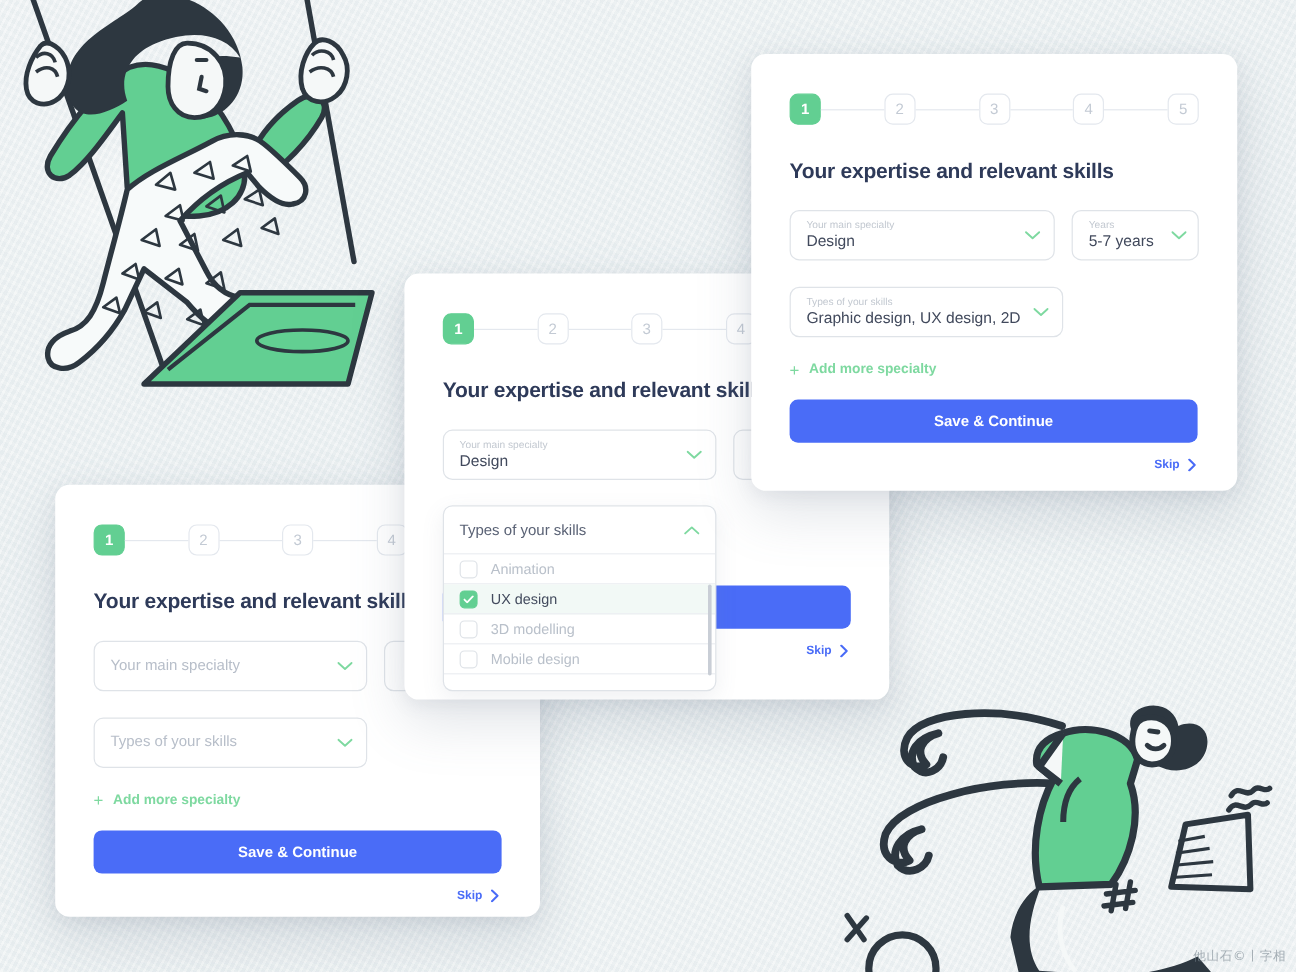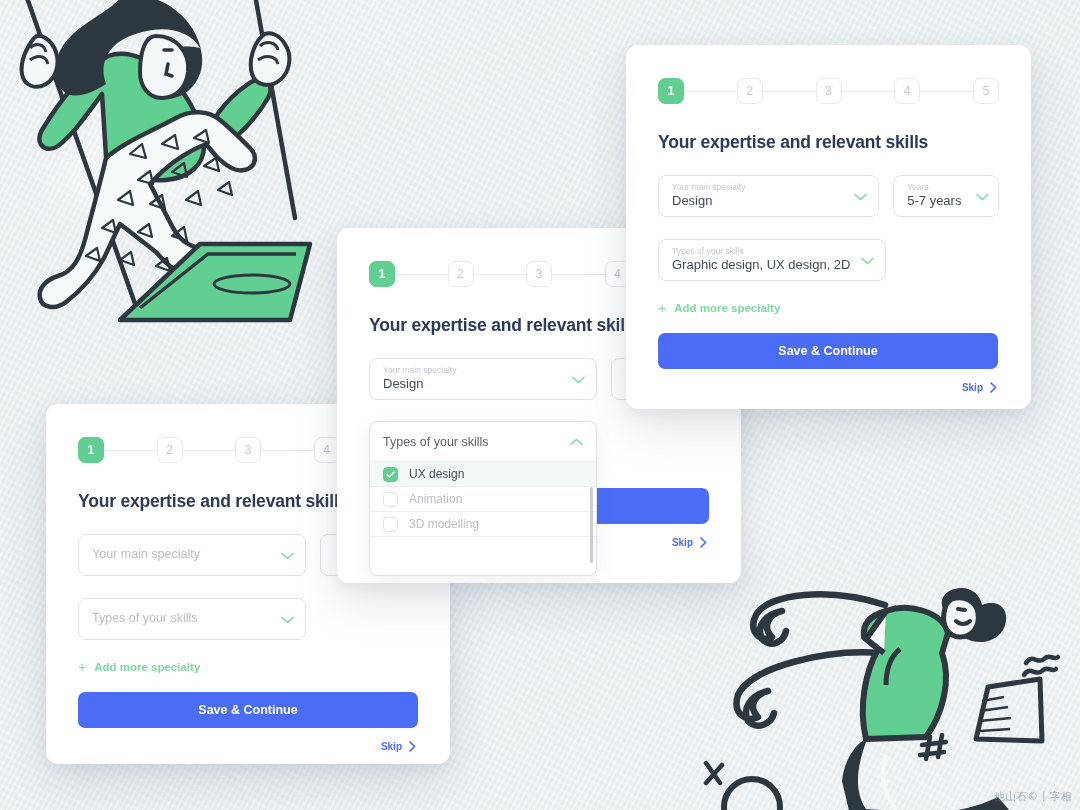--- a/index.html
+++ b/index.html
@@ -356,35 +356,39 @@
     </div>
 
     <div class="dropdown-open">
       <div class="dd-head">
         <span>Types of your skills</span>
         <svg width="13" height="8" viewBox="0 0 13 8" fill="none">
             <path d="M1 6.5 L6.5 1.5 L12 6.5" stroke="#7ed9a0" stroke-width="1.6" stroke-linecap="round" stroke-linejoin="round"></path>
           </svg>
       </div>
       <div class="dd-list">
+        <div class="dd-item unchecked">
+          <span class="cb"></span>
+          <span>Animation</span>
+        </div>
         <div class="dd-item checked">
           <span class="cb on">
             <svg width="9" height="7" viewBox="0 0 9 7" fill="none">
                 <path d="M1 3.6 L3.3 5.9 L8 1" stroke="#ffffff" stroke-width="1.5" stroke-linecap="round" stroke-linejoin="round"></path>
               </svg>
           </span>
           <span>UX design</span>
         </div>
         <div class="dd-item unchecked">
           <span class="cb"></span>
-          <span>Animation</span>
+          <span>3D modelling</span>
         </div>
         <div class="dd-item unchecked">
           <span class="cb"></span>
-          <span>3D modelling</span>
+          <span>Mobile design</span>
         </div>
         <div class="dd-scrollbar"></div>
       </div>
     </div>
 
     <div style="margin-top:88px;">
       <button class="btn-primary" style="margin-top:76px;">Save &amp; Continue</button>
       <div class="skip">
         <span>Skip</span>
         <svg width="7" height="11" viewBox="0 0 7 11" fill="none">

